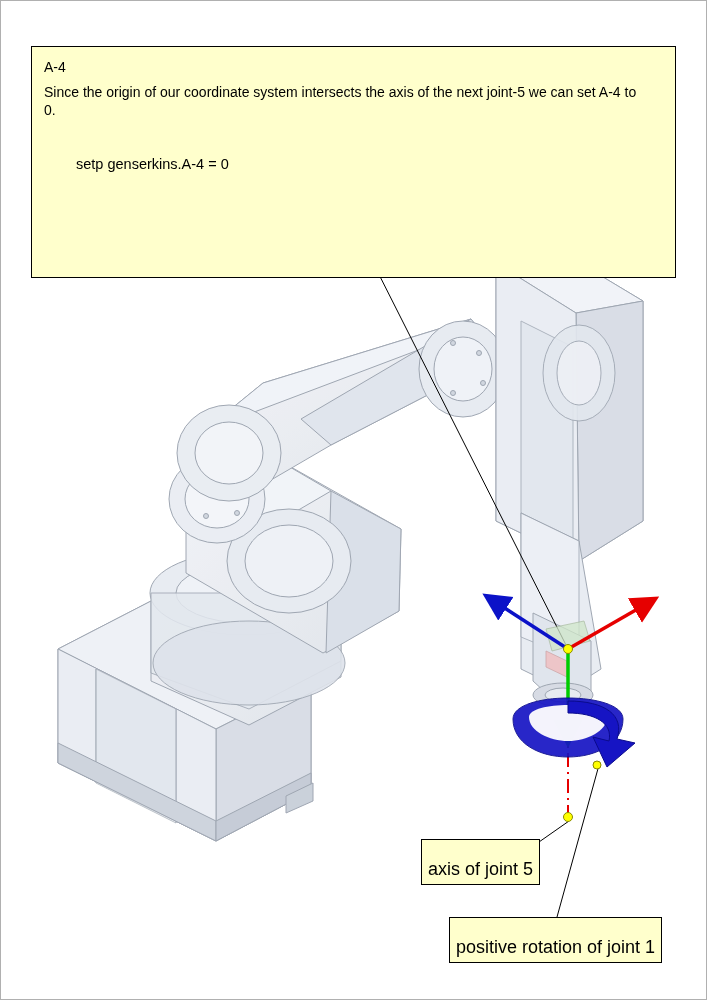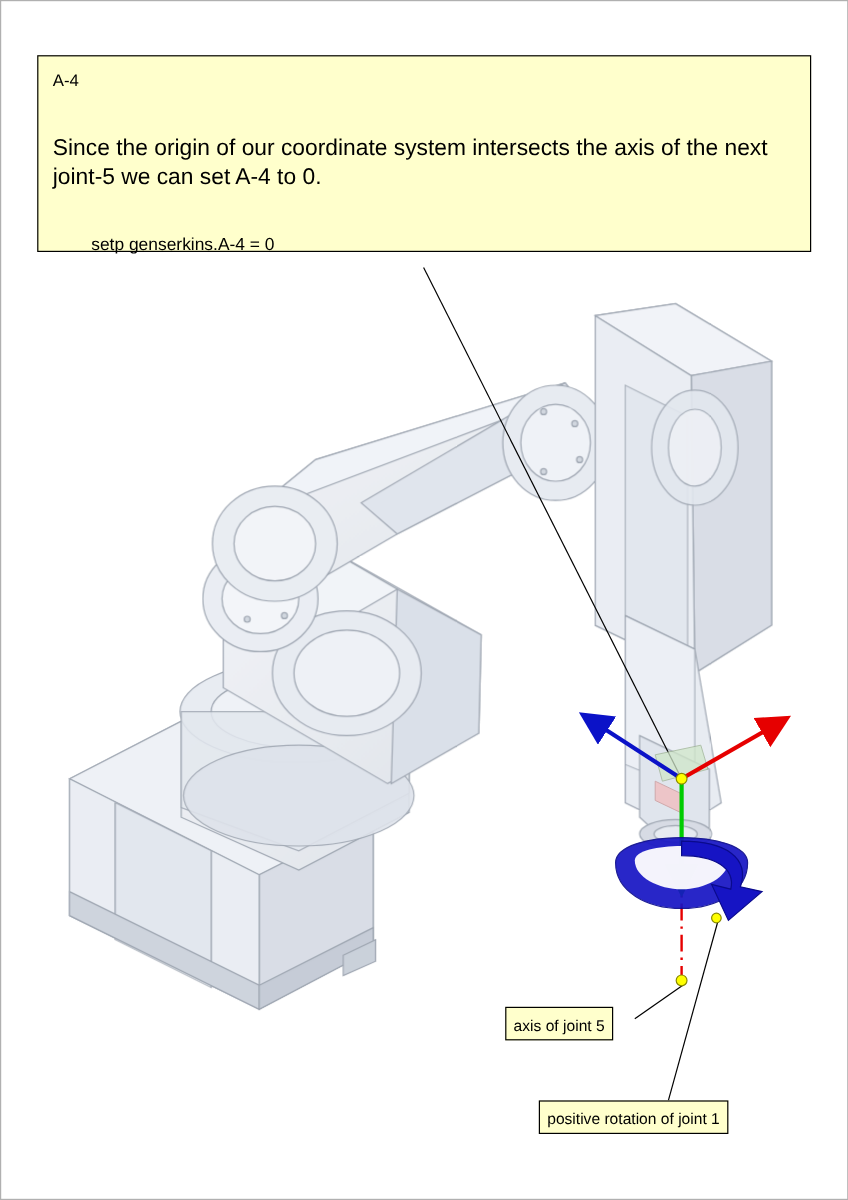--- a/index.html
+++ b/index.html
@@ -22,53 +22,53 @@
     background: #ffffff;
     border: 1px solid #b0b0b0;
     box-sizing: border-box;
   }
   
   #note-box {
     position: absolute;
     left: 30px;
     top: 45px;
     width: 645px;
-    height: 164px;
+    height: 232px;
     background: #ffffcc;
     border: 1px solid #000000;
     box-sizing: border-box;
     padding: 12px 10px 10px 12px;
   }
   #note-box .note-title {
     font-size: 14px;
     color: #000;
     line-height: 1.2;
   }
   #note-box .note-body {
-    font-size: 19px;
+    font-size: 14px;
     color: #000;
     line-height: 1.28;
-    margin-top: 36px;
+    margin-top: 8px;
     max-width: 600px;
   }
   #note-box .note-code {
     font-size: 14.5px;
     color: #000;
     margin-top: 36px;
     margin-left: 32px;
   }
   
   .small-label {
     position: absolute;
     background: #ffffcc;
     border: 1px solid #000000;
     box-sizing: border-box;
-    font-size: 13px;
-    color: #000;
-    padding: 8px 6px 4px 6px;
+    font-size: 18px;
+    color: #000;
+    padding: 20px 6px 4px 6px;
     white-space: nowrap;
     line-height: 1.1;
   }
   #label-axis {
     left: 420px;
     top: 838px;
   }
   #label-rotation {
     left: 448px;
     top: 916px;

